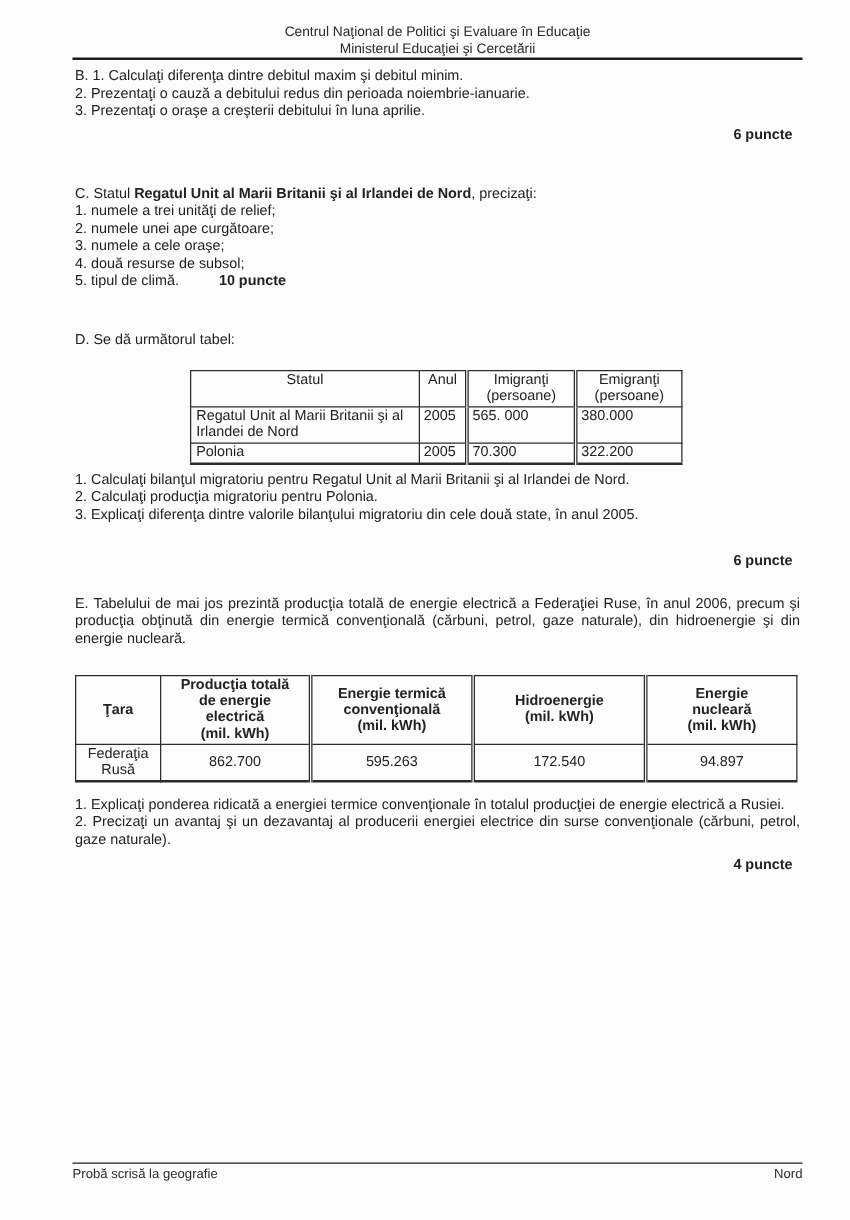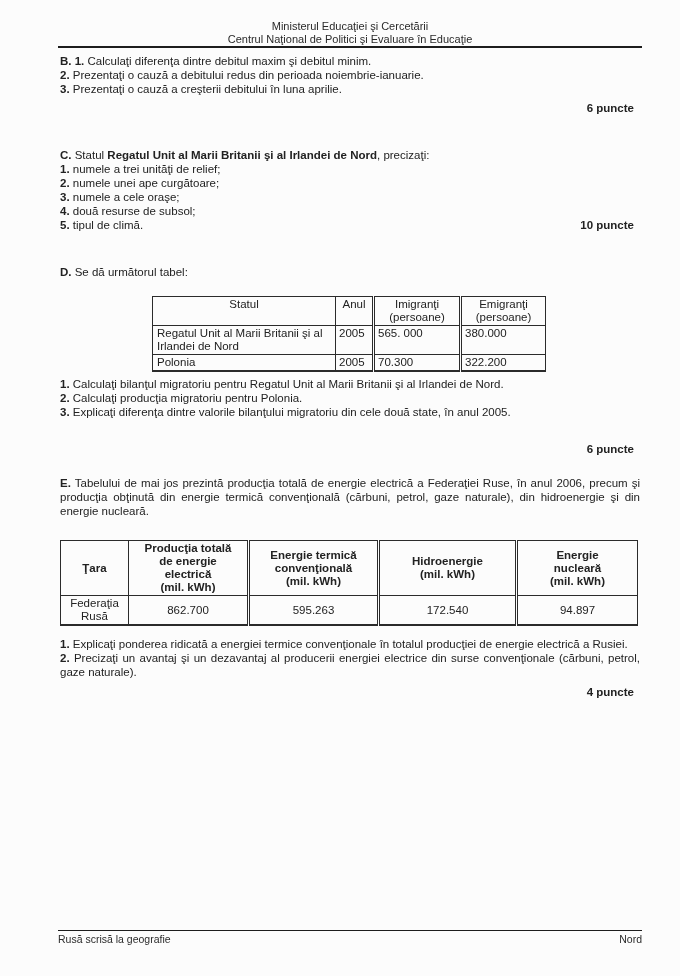--- a/index.html
+++ b/index.html
@@ -7,25 +7,25 @@
     position:relative;width:680px;height:976px;background:#fcfcfc;
     font-family:"Liberation Sans","DejaVu Sans",sans-serif;
     color:#222;font-size:11.5px;line-height:14px;overflow:hidden;
   }
   .content{position:absolute;left:60px;right:40px;top:0;}
   
   .doc-header{padding-top:20px;text-align:center;font-size:11px;line-height:12.5px;color:#2a2a2a;}
   .doc-header .rule{border-bottom:2px solid #1d1d1d;margin:1px -2px 0 -2px;}
   
   .line{margin:0;}
-  .num{font-weight:bold;}
+  .num{font-weight:normal;}
   .points{font-weight:bold;text-align:right;padding-right:6px;margin:0;}
   .pts-b{margin-top:5px;}
   .c-head{margin-top:33px;}
-  .row-split{display:flex;justify-content:space-between;}
+  .row-split{display:flex;gap:32px;}
   .d-head{margin-top:33px;}
   .just{text-align:justify;}
   
   table{border-collapse:collapse;table-layout:fixed;color:#222;}
   th,td{border:1px solid #2b2b2b;padding:1px 3px;font-size:11.5px;line-height:13px;
         white-space:pre-line;vertical-align:top;font-weight:normal;}
   .bl-double{border-left:3px double #2b2b2b;}
   .d-table{width:393px;margin:17px 0 0 92px;border-bottom:2px solid #2b2b2b;}
   .d-table th{}
   .d-table td{}
@@ -45,29 +45,29 @@
   .foot-row{display:flex;justify-content:space-between;padding-top:2px;}
   .foot-center{text-align:center;margin-top:1px;}
 </style>
 </head>
 <body>
 
 <div class="page">
   <div class="content">
 
     <div class="doc-header">
+      <div>Centrul Naţional de Politici şi Evaluare în Educaţie</div>
       <div>Ministerul Educaţiei şi Cercetării</div>
-      <div>Centrul Naţional de Politici şi Evaluare în Educaţie</div>
       <div class="rule"></div>
     </div>
 
     <div style="margin-top:6px;">
       <p class="line"><b class="num">B. 1.</b> <span>Calculaţi diferenţa dintre debitul maxim şi debitul minim.</span></p>
       <p class="line"><b class="num">2.</b> <span>Prezentaţi o cauză a debitului redus din perioada noiembrie-ianuarie.</span></p>
-      <p class="line"><b class="num">3.</b> <span>Prezentaţi o cauză a creşterii debitului în luna aprilie.</span></p>
+      <p class="line"><b class="num">3.</b> <span>Prezentaţi o oraşe a creşterii debitului în luna aprilie.</span></p>
       <p class="points pts-b">6 puncte</p>
     </div>
 
     <div>
       <p class="line c-head"><b class="num">C.</b> <span>Statul</span> <b>Regatul Unit al Marii Britanii şi al Irlandei de Nord</b><span>, precizaţi:</span></p>
       <p class="line"><b class="num">1.</b> <span>numele a trei unităţi de relief;</span></p>
       <p class="line"><b class="num">2.</b> <span>numele unei ape curgătoare;</span></p>
       <p class="line"><b class="num">3.</b> <span>numele a cele oraşe;</span></p>
       <p class="line"><b class="num">4.</b> <span>două resurse de subsol;</span></p>
       <div class="row-split">
@@ -160,17 +160,17 @@
         <p class="line just"><b class="num">1.</b> <span>Explicaţi ponderea ridicată a energiei termice convenţionale în totalul producţiei de energie electrică a Rusiei.</span></p>
         <p class="line just"><b class="num">2.</b> <span>Precizaţi un avantaj şi un dezavantaj al producerii energiei electrice din surse convenţionale (cărbuni, petrol, gaze naturale).</span></p>
       </div>
       <p class="points pts-e">4 puncte</p>
     </div>
 
   </div>
 
   <div class="doc-footer">
     <div class="foot-row">
-      <span>Rusă scrisă la geografie</span>
+      <span>Probă scrisă la geografie</span>
       <span>Nord</span>
     </div>
   </div>
 </div>
 
 </body></html>

